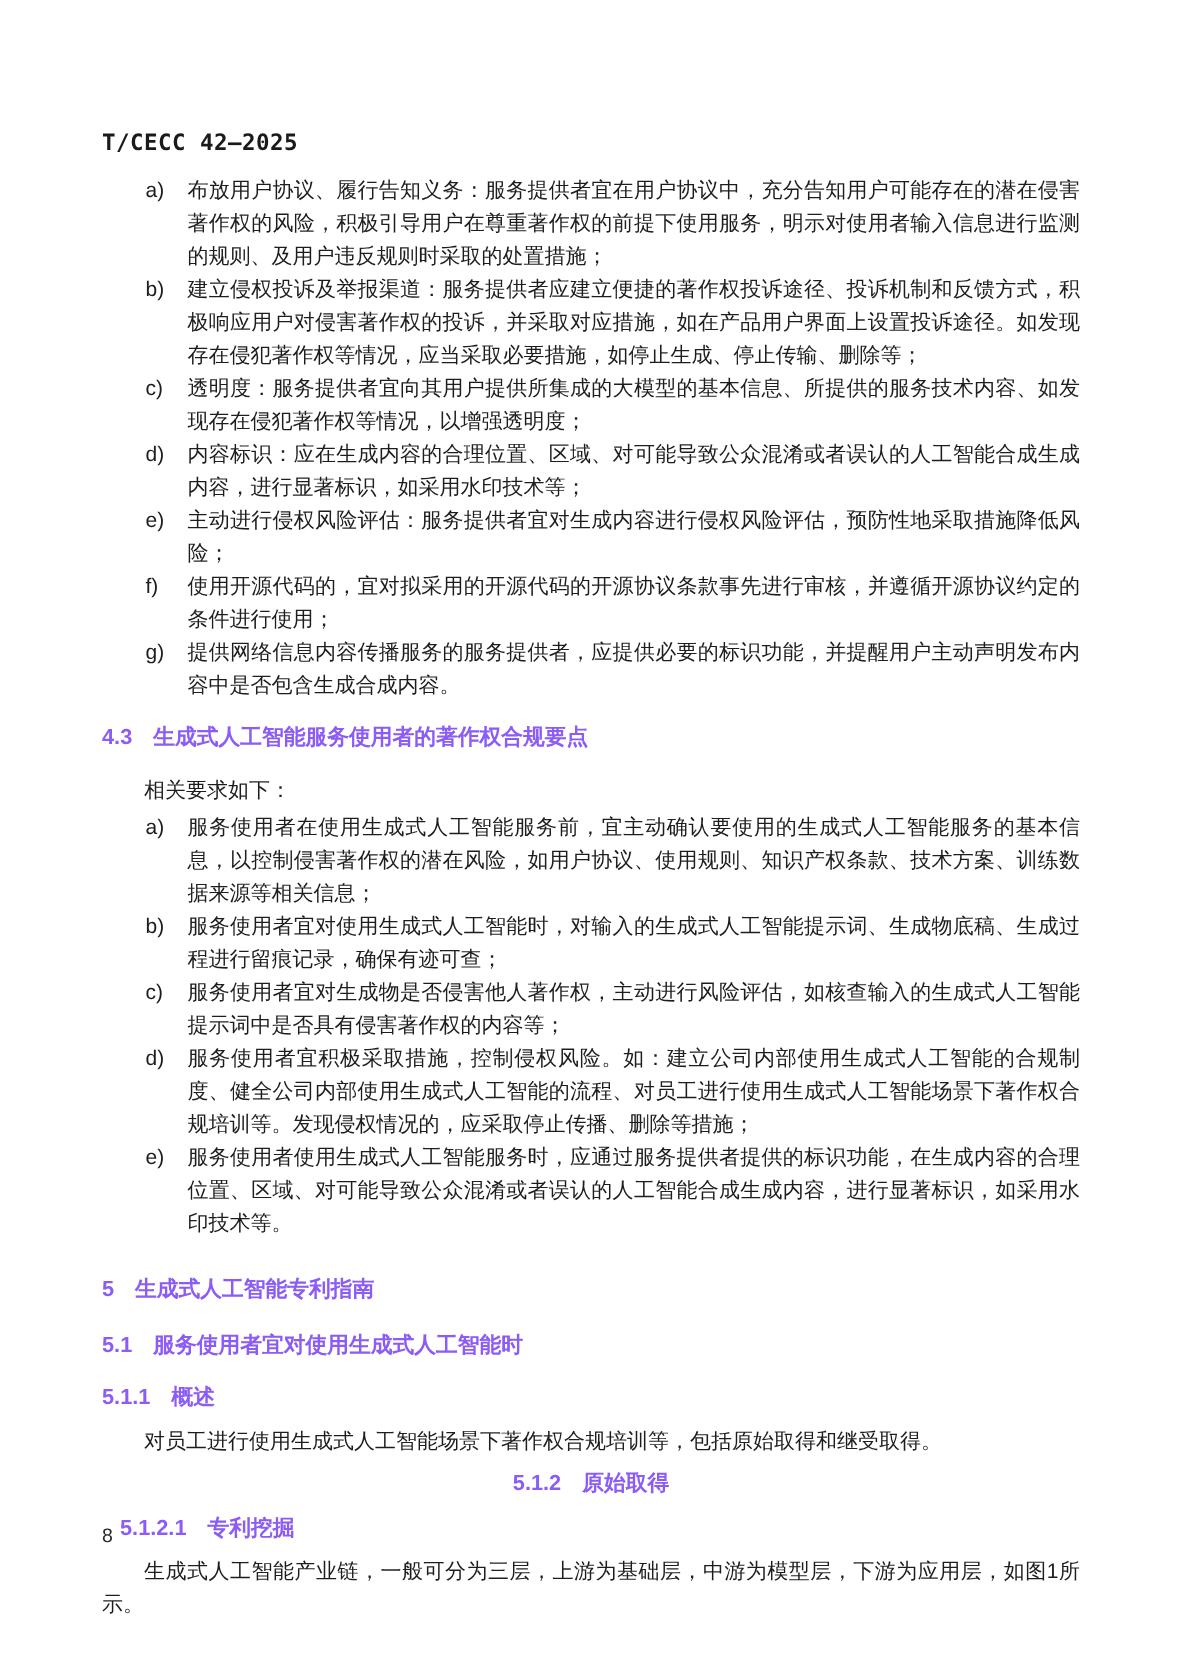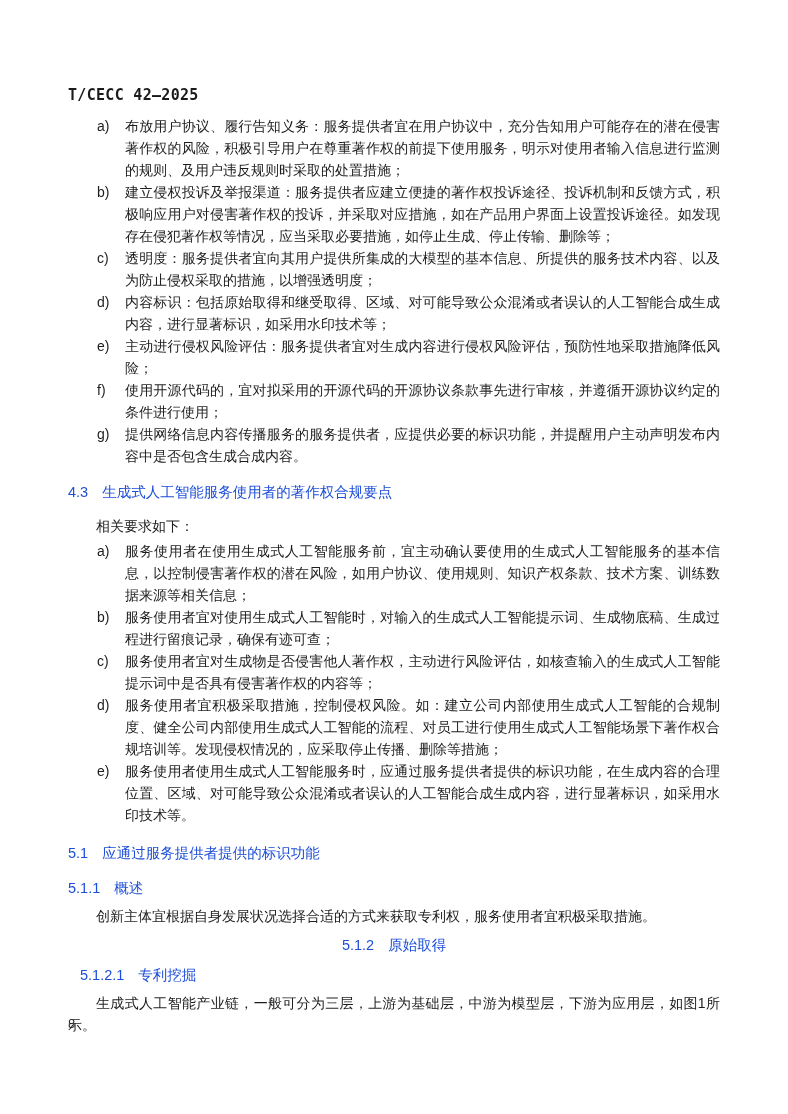--- a/index.html
+++ b/index.html
@@ -36,24 +36,24 @@
     font-size: 14px;
     line-height: 22px;
     text-align: justify;
   }
   .item-label {
     position: absolute;
     left: 29px;
     top: 0;
   }
   .heading {
-    font-weight: normal;
+    font-weight: bold;
     font-size: 14.5px;
     line-height: 20px;
-    color: #1d4ed8;
+    color: #8b5cf6;
   }
   .heading .heading-number {
     display: inline-block;
     margin-right: 14px;
   }
   .h-43   { margin: 15px 0 13px 0; }
   .h-5    { margin: 24px 0 0 0; }
   .h-51   { margin: 17px 0 0 0; }
   .h-511  { margin: 15px 0 7px 0; }
   .h-512  { margin: 8px 0 0 0; text-align: center; }
@@ -90,25 +90,25 @@
     <div class="list-item">
       <span class="item-label">a)</span>
       <span class="item-text">布放用户协议、履行告知义务：服务提供者宜在用户协议中，充分告知用户可能存在的潜在侵害著作权的风险，积极引导用户在尊重著作权的前提下使用服务，明示对使用者输入信息进行监测的规则、及用户违反规则时采取的处置措施；</span>
     </div>
     <div class="list-item">
       <span class="item-label">b)</span>
       <span class="item-text">建立侵权投诉及举报渠道：服务提供者应建立便捷的著作权投诉途径、投诉机制和反馈方式，积极响应用户对侵害著作权的投诉，并采取对应措施，如在产品用户界面上设置投诉途径。如发现存在侵犯著作权等情况，应当采取必要措施，如停止生成、停止传输、删除等；</span>
     </div>
     <div class="list-item">
       <span class="item-label">c)</span>
-      <span class="item-text">透明度：服务提供者宜向其用户提供所集成的大模型的基本信息、所提供的服务技术内容、以及为防止侵权采取的措施，以增强透明度；</span>
+      <span class="item-text">透明度：服务提供者宜向其用户提供所集成的大模型的基本信息、所提供的服务技术内容、如发现存在侵犯著作权等情况，以增强透明度；</span>
     </div>
     <div class="list-item">
       <span class="item-label">d)</span>
-      <span class="item-text">内容标识：包括原始取得和继受取得、区域、对可能导致公众混淆或者误认的人工智能合成生成内容，进行显著标识，如采用水印技术等；</span>
+      <span class="item-text">内容标识：应在生成内容的合理位置、区域、对可能导致公众混淆或者误认的人工智能合成生成内容，进行显著标识，如采用水印技术等；</span>
     </div>
     <div class="list-item">
       <span class="item-label">e)</span>
       <span class="item-text">主动进行侵权风险评估：服务提供者宜对生成内容进行侵权风险评估，预防性地采取措施降低风险；</span>
     </div>
     <div class="list-item">
       <span class="item-label">f)</span>
       <span class="item-text">使用开源代码的，宜对拟采用的开源代码的开源协议条款事先进行审核，并遵循开源协议约定的条件进行使用；</span>
     </div>
     <div class="list-item">
@@ -139,30 +139,33 @@
     <div class="list-item">
       <span class="item-label">d)</span>
       <span class="item-text">服务使用者宜积极采取措施，控制侵权风险。如：建立公司内部使用生成式人工智能的合规制度、健全公司内部使用生成式人工智能的流程、对员工进行使用生成式人工智能场景下著作权合规培训等。发现侵权情况的，应采取停止传播、删除等措施；</span>
     </div>
     <div class="list-item">
       <span class="item-label">e)</span>
       <span class="item-text">服务使用者使用生成式人工智能服务时，应通过服务提供者提供的标识功能，在生成内容的合理位置、区域、对可能导致公众混淆或者误认的人工智能合成生成内容，进行显著标识，如采用水印技术等。</span>
     </div>
   </div>
 
+  <div class="heading h-5">
+    <span class="heading-number">5</span><span class="heading-title">生成式人工智能专利指南</span>
+  </div>
 
   <div class="heading h-51">
-    <span class="heading-number">5.1</span><span class="heading-title">应通过服务提供者提供的标识功能</span>
+    <span class="heading-number">5.1</span><span class="heading-title">服务使用者宜对使用生成式人工智能时</span>
   </div>
 
   <div class="heading h-511">
     <span class="heading-number">5.1.1</span><span class="heading-title">概述</span>
   </div>
 
-  <div class="body-para">创新主体宜根据自身发展状况选择合适的方式来获取专利权，服务使用者宜积极采取措施。</div>
+  <div class="body-para">对员工进行使用生成式人工智能场景下著作权合规培训等，包括原始取得和继受取得。</div>
 
   <div class="heading h-512">
     <span class="heading-number">5.1.2</span><span class="heading-title">原始取得</span>
   </div>
 
   <div class="heading h-5121">
     <span class="heading-number">5.1.2.1</span><span class="heading-title">专利挖掘</span>
   </div>
 
   <div class="body-para">生成式人工智能产业链，一般可分为三层，上游为基础层，中游为模型层，下游为应用层，如图1所示。</div>

